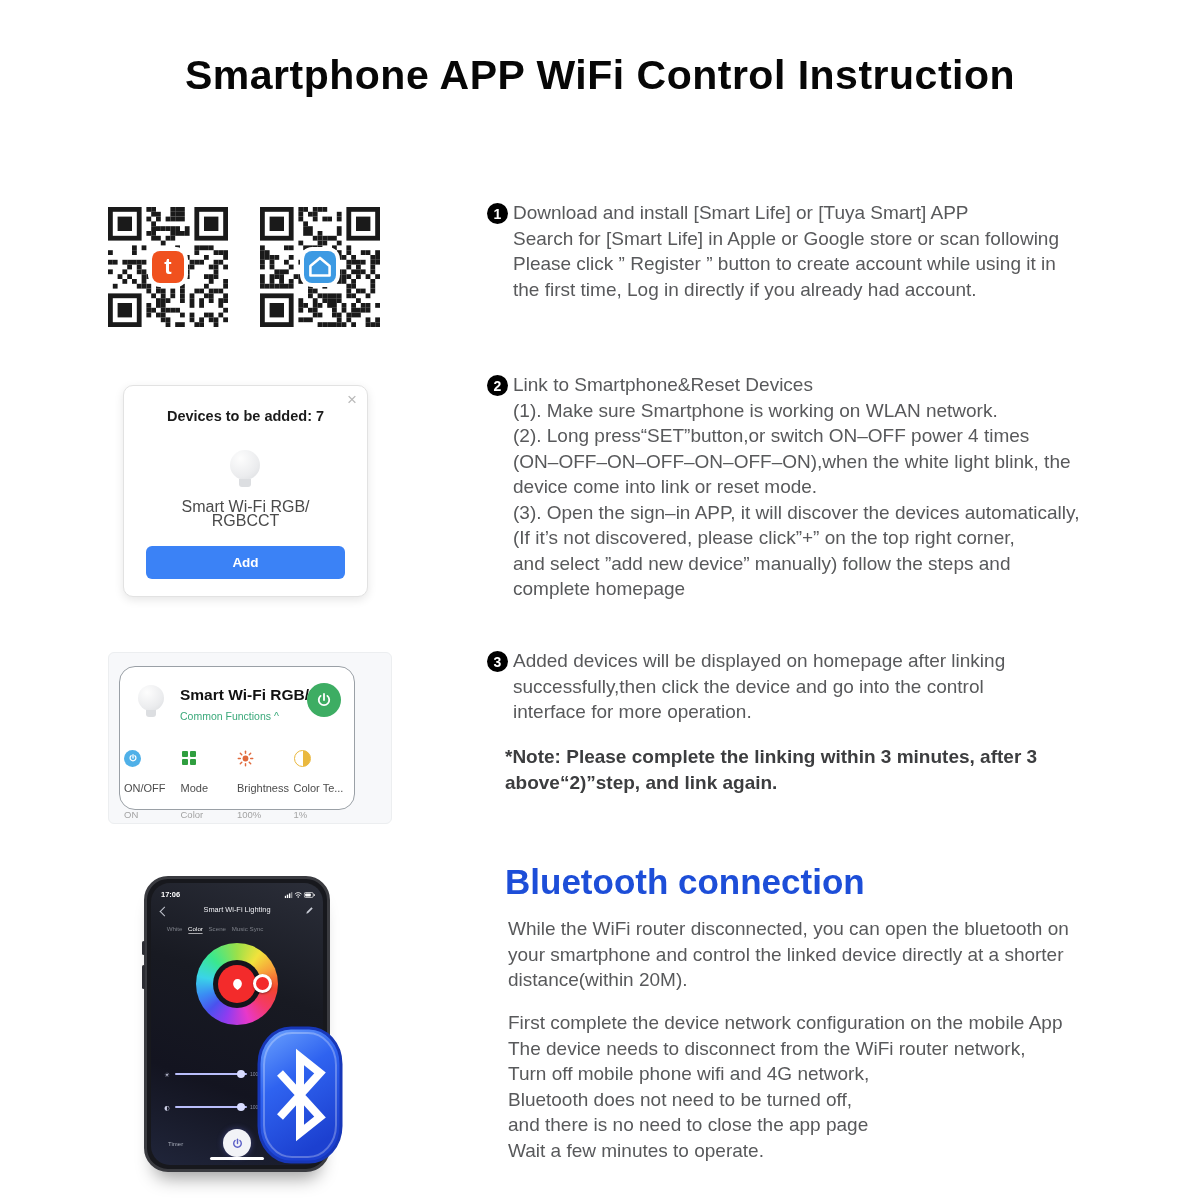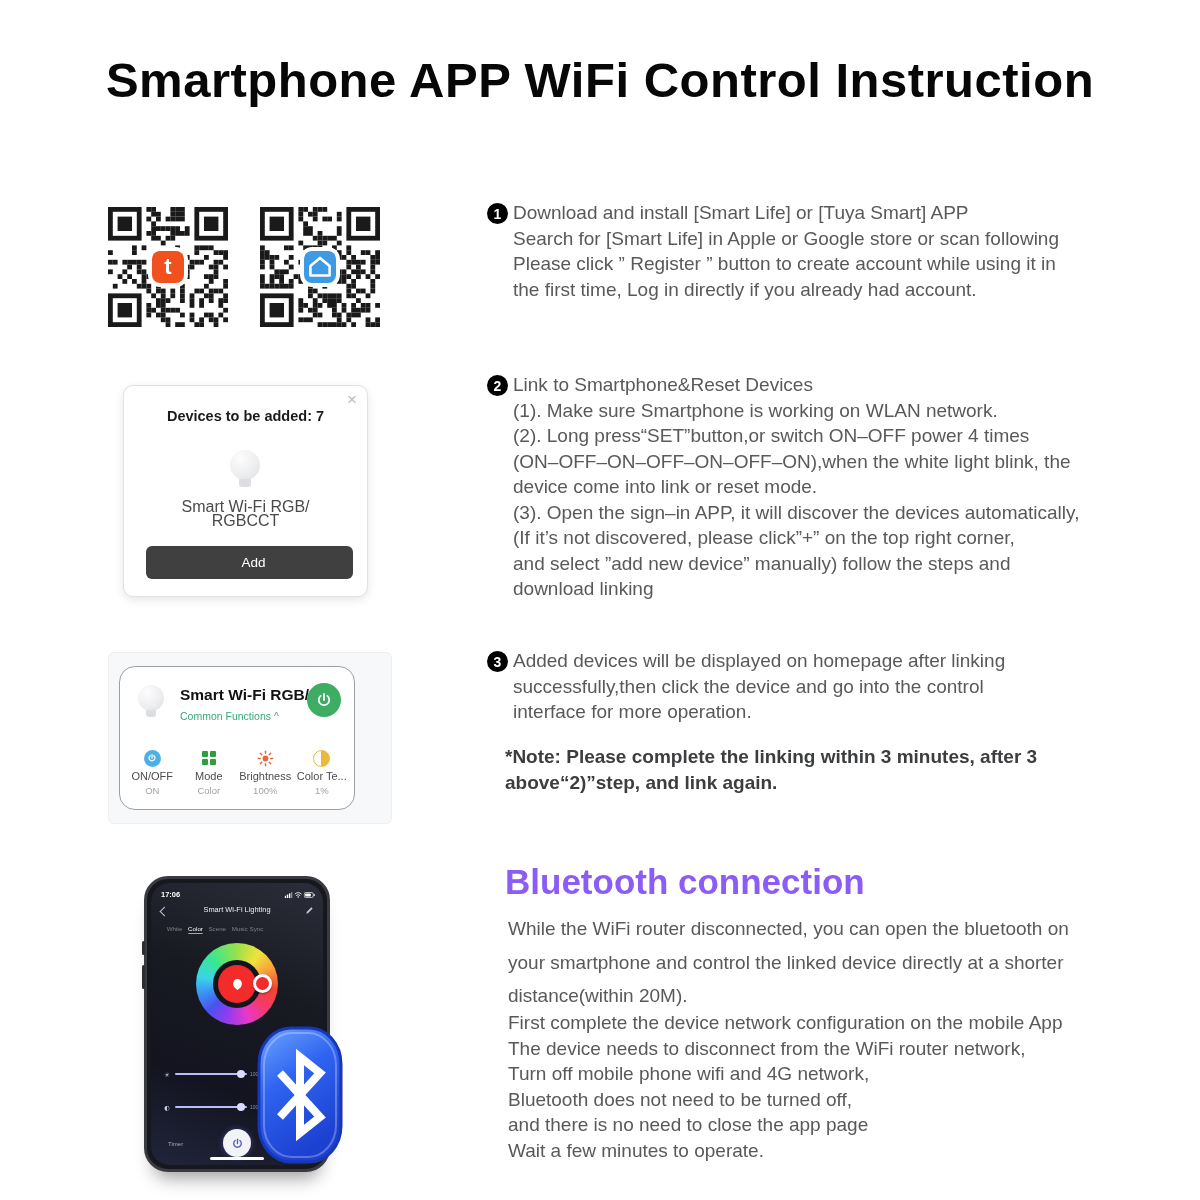--- a/index.html
+++ b/index.html
@@ -1,69 +1,69 @@
 <!DOCTYPE html>
 <html><head>
 <meta charset="utf-8">
 <style>
   html,body{margin:0;padding:0;background:#fff;}
   #page{position:relative;width:1200px;height:1200px;background:#fff;overflow:hidden;
         font-family:"Liberation Sans","DejaVu Sans",sans-serif;color:#58595b;}
   .abs{position:absolute;}
-  .title{left:0;top:52px;width:1200px;text-align:center;font-size:49px;font-weight:700;color:#070707;letter-spacing:.5px;}
+  .title{left:0;top:52px;width:1200px;text-align:center;font-size:41px;font-weight:700;color:#070707;letter-spacing:.5px;}
 
   
   .qr-group{left:104px;top:205px;width:280px;height:128px;}
   .qr{position:absolute;width:120px;height:120px;}
   .qr svg{width:120px;height:120px;display:block;}
   .qr-logo{position:absolute;left:44px;top:44px;width:32px;height:32px;border-radius:8px;
            display:flex;align-items:center;justify-content:center;box-shadow:0 0 0 4px #fff;}
   .qr-logo.tuya{background:#f0511e;}
   .qr-logo.tuya span{color:#fff;font-size:22px;font-weight:700;line-height:1;}
   .qr-logo.smartlife{background:#3d9ae3;}
 
   
   .step{display:flex;align-items:flex-start;}
   .num{flex:0 0 auto;width:21px;height:21px;border-radius:50%;background:#000;color:#fff;
        font-size:14px;font-weight:700;display:flex;align-items:center;justify-content:center;
        margin:3px 5px 0 0;}
   .lines{display:flex;flex-direction:column;}
   .ln{font-size:19px;line-height:25.5px;white-space:nowrap;color:#58595b;}
   .ln.bold{font-weight:700;color:#3c3d3f;}
-  .bt-heading{font-size:35px;font-weight:700;color:#8b5cf6;text-align:center;}
+  .bt-heading{font-size:35px;font-weight:700;color:#1d4ed8;text-align:center;}
 
   
   .popup{left:123px;top:385px;width:243px;height:210px;background:#fff;border:1px solid #e2e2e2;
          border-radius:10px;box-shadow:0 3px 10px rgba(0,0,0,.10);}
   .popup .close{position:absolute;right:10px;top:4px;font-size:17px;color:#b9b9b9;cursor:default;}
   .popup .ptitle{position:absolute;left:0;top:22px;width:100%;text-align:center;
                  font-size:14.5px;font-weight:700;color:#1b1b1b;}
   .bulb{position:absolute;border-radius:50%;
         background:radial-gradient(circle at 35% 28%,#fdfdfd,#ebecee 62%,#d9dbde);}
   .bulb::after{content:"";position:absolute;background:#dcdee1;border-radius:0 0 3px 3px;}
   .popup .bulb{left:106px;top:64px;width:30px;height:30px;}
   .popup .bulb::after{left:9px;bottom:-7px;width:12px;height:8px;}
   .popup .devname{position:absolute;left:0;top:114px;width:100%;text-align:center;
                   font-size:16px;line-height:14px;color:#4a4a4a;}
-  .add-btn{position:absolute;left:22px;top:160px;width:199px;height:33px;background:#404040;
-           border-radius:6px;color:#fff;font-size:13.5px;font-weight:400;
-           display:flex;align-items:center;justify-content:center;padding-left:8px;}
+  .add-btn{position:absolute;left:22px;top:160px;width:199px;height:33px;background:#3b82f6;
+           border-radius:6px;color:#fff;font-size:13.5px;font-weight:700;
+           display:flex;align-items:center;justify-content:center;}
 
   
   .panel{left:108px;top:652px;width:282px;height:170px;background:#f7f8fa;border:1px solid #eceef0;border-radius:6px;}
   .dcard{position:absolute;left:10px;top:13px;width:234px;height:142px;background:#fff;
          border:1.5px solid #9aa0a6;border-radius:16px;}
   .dcard .bulb{left:18px;top:18px;width:26px;height:26px;}
   .dcard .bulb::after{left:8px;bottom:-6px;width:10px;height:7px;}
   .dcard .dtitle{position:absolute;left:60px;top:19px;font-size:15.5px;font-weight:700;color:#111;white-space:nowrap;}
   .dcard .dsub{position:absolute;left:60px;top:43px;font-size:10.5px;color:#3aa97a;}
   .pwr-btn{position:absolute;right:13px;top:16px;width:34px;height:34px;border-radius:50%;
            background:#3dad63;display:flex;align-items:center;justify-content:center;}
   .fn-row{position:absolute;left:4px;right:4px;top:82px;display:flex;}
-  .fn{flex:1;display:flex;flex-direction:column;align-items:center;gap:3px;}
+  .fn{flex:1;display:flex;flex-direction:column;align-items:flex-start;gap:15px;}
   .fn .fico{height:18px;display:flex;align-items:center;justify-content:center;}
   .fn .flabel{font-size:11px;color:#4c4c4c;white-space:nowrap;}
   .fn .fvalue{font-size:9.5px;color:#a3a3a3;}
   .onoff-ico{width:17px;height:17px;border-radius:50%;background:#4fb0e8;display:flex;align-items:center;justify-content:center;}
   .ct-ico{width:15px;height:15px;border-radius:50%;border:1.5px solid #eab83e;
           background:linear-gradient(to right,#fff 50%,#eab83e 50%);}
 
   
   .phone{left:144px;top:876px;width:136px;height:290px;background:#17181d;border:3px solid #3a3b40;
          border-radius:24px;box-shadow:0 16px 18px -10px rgba(0,0,0,.38);padding-left:44px;}
@@ -513,21 +513,21 @@
     <span class="num">2</span>
     <div class="lines">
       <div class="ln">Link to Smartphone&amp;Reset Devices</div>
       <div class="ln">(1). Make sure Smartphone is working on WLAN network.</div>
       <div class="ln">(2). Long press“SET”button,or switch ON–OFF power 4 times</div>
       <div class="ln">(ON–OFF–ON–OFF–ON–OFF–ON),when the white light blink, the</div>
       <div class="ln">device come into link or reset mode.</div>
       <div class="ln">(3). Open the sign–in APP, it will discover the devices automatically,</div>
       <div class="ln">(If it’s not discovered, please click”+” on the top right corner,</div>
       <div class="ln">and select ”add new device” manually) follow the steps and</div>
-      <div class="ln">download linking</div>
+      <div class="ln">complete homepage</div>
     </div>
   </div>
 
   <div class="abs panel">
     <div class="dcard">
       <div class="bulb"></div>
       <div class="dtitle">Smart Wi-Fi RGB/R...</div>
       <div class="dsub">Common Functions ^</div>
       <div class="pwr-btn">
         <svg width="18" height="18" viewBox="0 0 24 24">
@@ -598,21 +598,21 @@
       <div class="ln">interface for more operation.</div>
     </div>
   </div>
 
   <div class="abs lines" style="left:505px;top:744px;">
     <div class="ln bold">*Note: Please complete the linking within 3 minutes, after 3</div>
     <div class="ln bold">above“2)”step, and link again.</div>
   </div>
 
   <div class="abs bt-heading" style="left:505px;top:862px;">Bluetooth connection</div>
-  <div class="abs lines" style="left:508px;top:916px;gap:8px;">
+  <div class="abs lines" style="left:508px;top:916px;">
     <div class="ln">While the WiFi router disconnected, you can open the bluetooth on</div>
     <div class="ln">your smartphone and control the linked device directly at a shorter</div>
     <div class="ln">distance(within 20M).</div>
   </div>
   <div class="abs lines" style="left:508px;top:1010px;">
     <div class="ln">First complete the device network configuration on the mobile App</div>
     <div class="ln">The device needs to disconnect from the WiFi router network,</div>
     <div class="ln">Turn off mobile phone wifi and 4G network,</div>
     <div class="ln">Bluetooth does not need to be turned off,</div>
     <div class="ln">and there is no need to close the app page</div>

